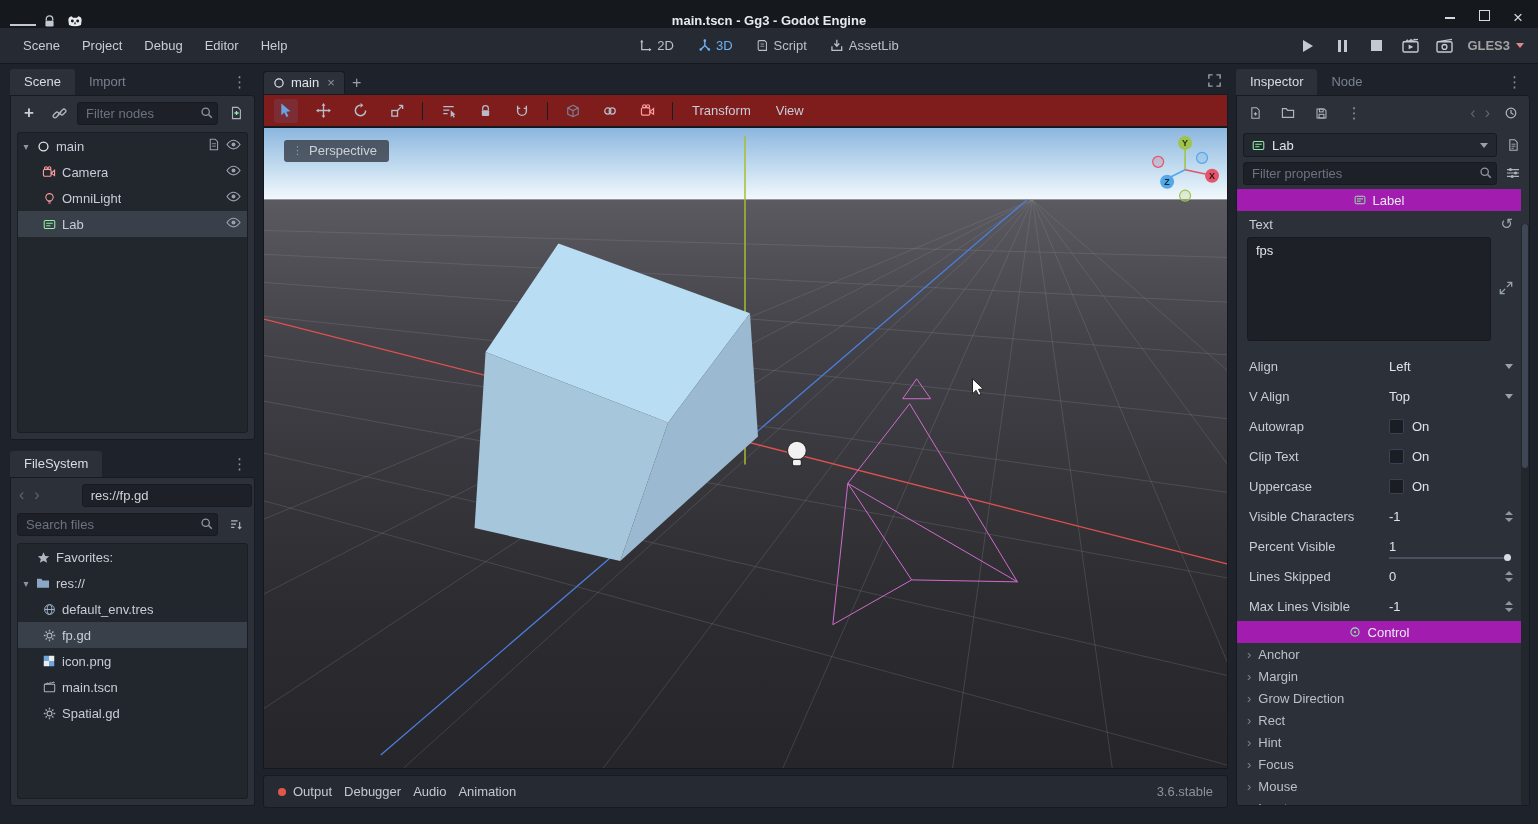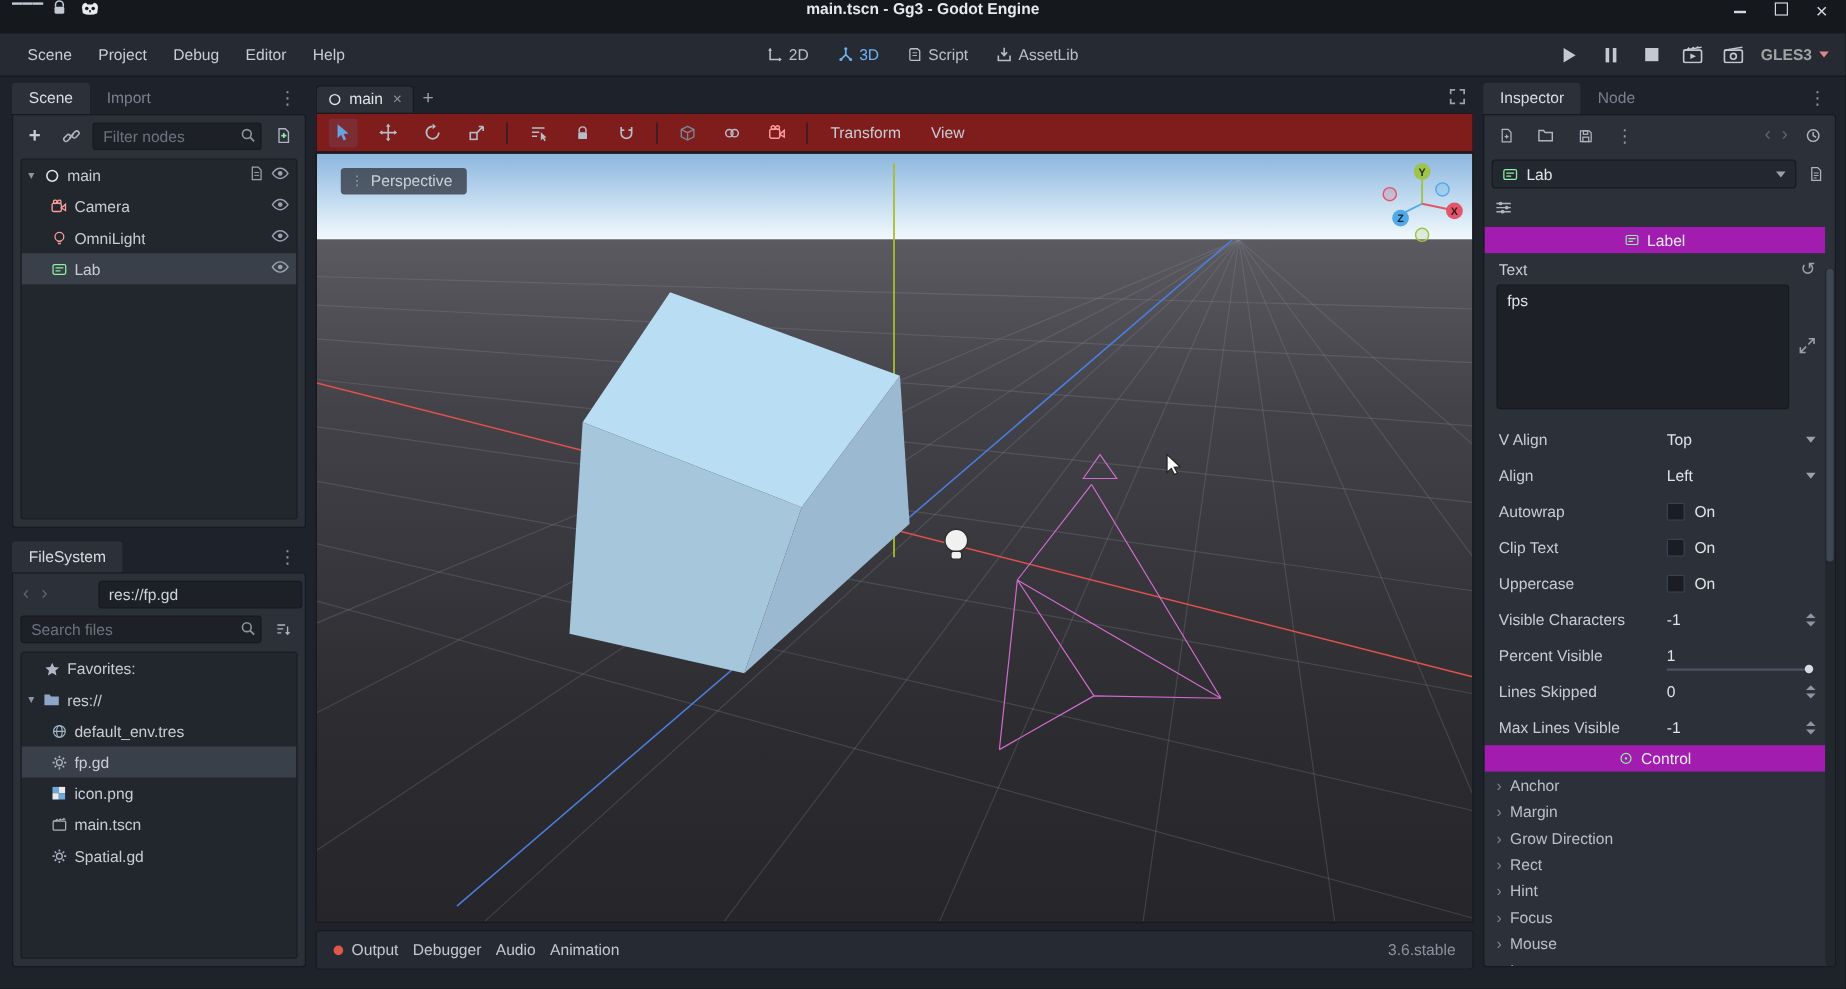--- a/index.html
+++ b/index.html
@@ -2,21 +2,21 @@
 <html><head>
 <meta charset="utf-8">
 <style>
   * { margin:0; padding:0; box-sizing:border-box; }
   html,body { background:#14161b; }
   .app { position:relative; width:1538px; height:824px; background:#1e222a;
          font-family:"Liberation Sans",sans-serif; font-size:13px; color:#ccd1d9; overflow:hidden; }
 
   
   .titlebar { position:absolute; top:0; left:0; right:0; height:28px; background:#15181d;
-              display:flex; align-items:flex-start; padding:0 10px; }
+              display:flex; align-items:flex-end; padding:0 10px; }
   .titlebar .tb-ic { width:26px; display:flex; justify-content:center; align-items:center; color:#c3c9d2; cursor:default; }
   .tb-burger span { display:block; width:14px; height:2px; background:#c3c9d2; margin:2px 0; }
   .win-title { position:absolute; left:0; right:0; text-align:center; font-weight:bold; color:#e6e9ee; pointer-events:none; }
   .win-btns { margin-left:auto; display:flex; gap:14px; z-index:2; }
   .win-btns .wb { width:20px; text-align:center; color:#d4d8df; font-size:14px; }
   .wb-min::after { content:""; display:inline-block; width:10px; height:2px; background:#d4d8df; margin-bottom:2px; }
   .wb-max::after { content:""; display:inline-block; width:9px; height:9px; border:1.5px solid #d4d8df; }
 
   
   .menubar { position:absolute; top:28px; left:0; right:0; height:36px; background:#262b33;
@@ -679,20 +679,29 @@
           <span class="tri-down"></span>
         </div>
         <div class="tool-btn" style="width:20px;">
           <svg width="13" height="14" viewBox="0 0 16 16">
               <path d="M3.5 1.5 H9.5 L12.5 4.5 V14.5 H3.5 Z" fill="none" stroke="#aeb5c0" stroke-width="1.3"></path>
               <path d="M5.5 7 H10.5 M5.5 9.5 H10.5 M5.5 12 H8.5" stroke="#aeb5c0"></path>
             </svg>
         </div>
       </div>
       <div class="filter-row">
+        <div class="inp-wrap">
+          <input class="inp" placeholder="Filter properties" style="">
+          <span class="inp-ic">
+            <svg width="13" height="13" viewBox="0 0 16 16">
+                <circle cx="7" cy="7" r="4.5" fill="none" stroke="#8d95a2" stroke-width="1.6"></circle>
+                <line x1="10.5" y1="10.5" x2="14.5" y2="14.5" stroke="#8d95a2" stroke-width="1.8"></line>
+              </svg>
+          </span>
+        </div>
         <div class="tool-btn" style="width:20px;">
           <svg width="14" height="12" viewBox="0 0 16 14" stroke="#aeb5c0" stroke-width="1.4">
               <path d="M1 3 H15 M1 7 H15 M1 11 H15"></path>
               <circle cx="5" cy="3" r="1.8" fill="#aeb5c0" stroke="none"></circle>
               <circle cx="11" cy="7" r="1.8" fill="#aeb5c0" stroke="none"></circle>
               <circle cx="7" cy="11" r="1.8" fill="#aeb5c0" stroke="none"></circle>
             </svg>
         </div>
       </div>
 
@@ -712,30 +721,30 @@
         <div class="textwrap">
           <div class="textedit">fps</div>
           <div class="expand-btn">
             <svg width="14" height="14" viewBox="0 0 16 16" fill="none" stroke="#9aa1ad" stroke-width="1.5">
                 <path d="M9.5 1.5 H14.5 V6.5 M14.5 1.5 L9 7 M6.5 14.5 H1.5 V9.5 M1.5 14.5 L7 9"></path>
               </svg>
           </div>
         </div>
 
         <div class="prow">
+          <span class="plabel">Align</span>
+          <div class="pval">
+            <span>Left</span>
+            <span class="tri-down"></span>
+          </div>
+        </div>
+        <div class="prow">
           <span class="plabel">V Align</span>
           <div class="pval">
             <span>Top</span>
-            <span class="tri-down"></span>
-          </div>
-        </div>
-        <div class="prow">
-          <span class="plabel">Align</span>
-          <div class="pval">
-            <span>Left</span>
             <span class="tri-down"></span>
           </div>
         </div>
         <div class="prow">
           <span class="plabel">Autowrap</span>
           <div class="pval">
               <span class="checkbox"></span>
               <span class="cblabel">On</span>
             </div>
         </div>

